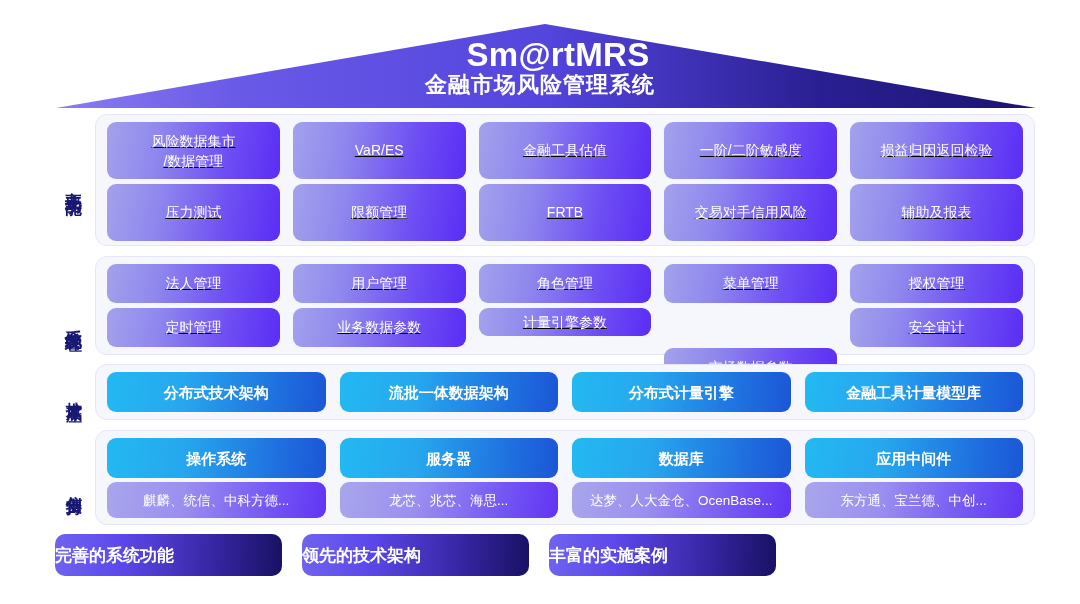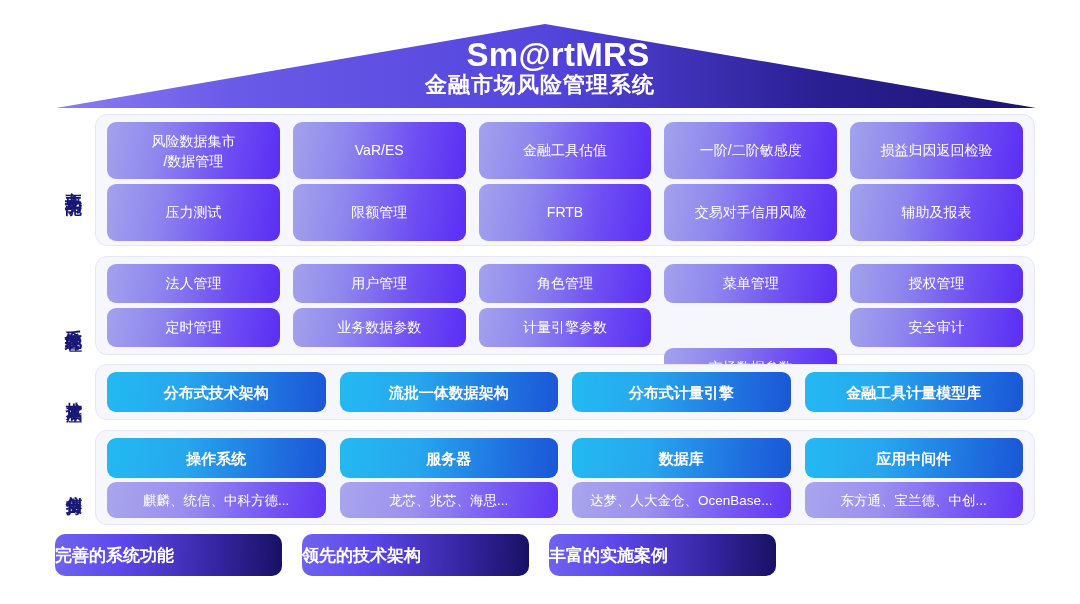--- a/index.html
+++ b/index.html
@@ -48,20 +48,21 @@
     border-radius:12px;
     box-sizing:border-box;
   }
 
   
   .grid{
     position:absolute;
     display:grid;
     grid-template-columns:repeat(5,1fr);
     column-gap:13px;
+    text-decoration:underline;
   }
   .grid4{
     position:absolute;
     display:grid;
     grid-template-columns:repeat(4,1fr);
     column-gap:14px;
   }
 
   .card{
     border-radius:9px;
@@ -185,21 +186,21 @@
     </div>
   </div>
 
   <div class="grid" style="left:107px;top:308px;width:916px;">
     <div class="card card-purple" style="height:39px;">
       <span>定时管理</span>
     </div>
     <div class="card card-purple" style="height:39px;">
       <span>业务数据参数</span>
     </div>
-    <div class="card card-purple" style="height:39px;border-radius:8px;">
+    <div class="card card-purple" style="height:28px;">
       <span>计量引擎参数</span>
     </div>
     <div class="card card-purple" style="height:39px;margin-top:40px;">
       <span>市场数据参数</span>
     </div>
     <div class="card card-purple" style="height:39px;">
       <span>安全审计</span>
     </div>
   </div>
 

